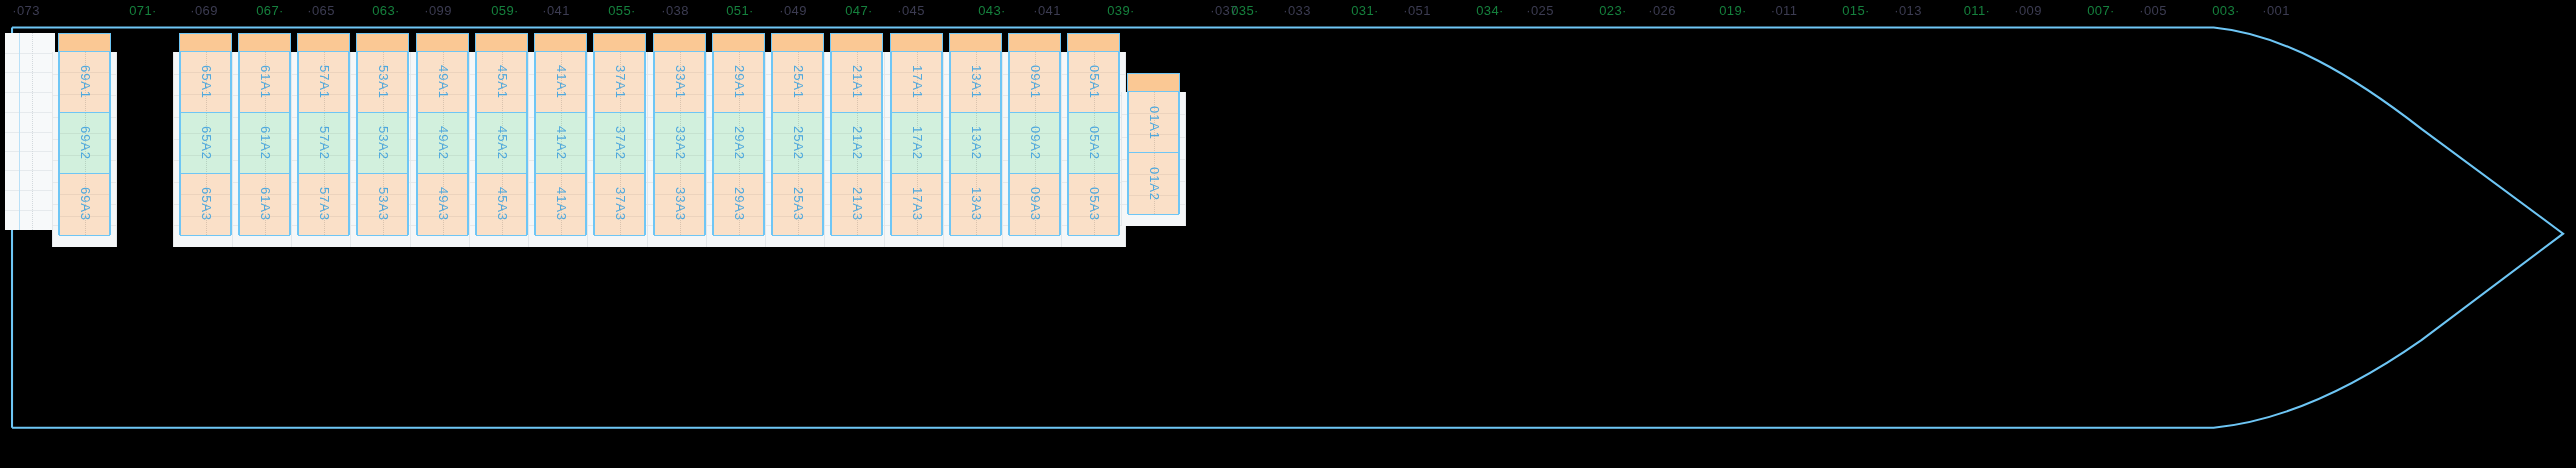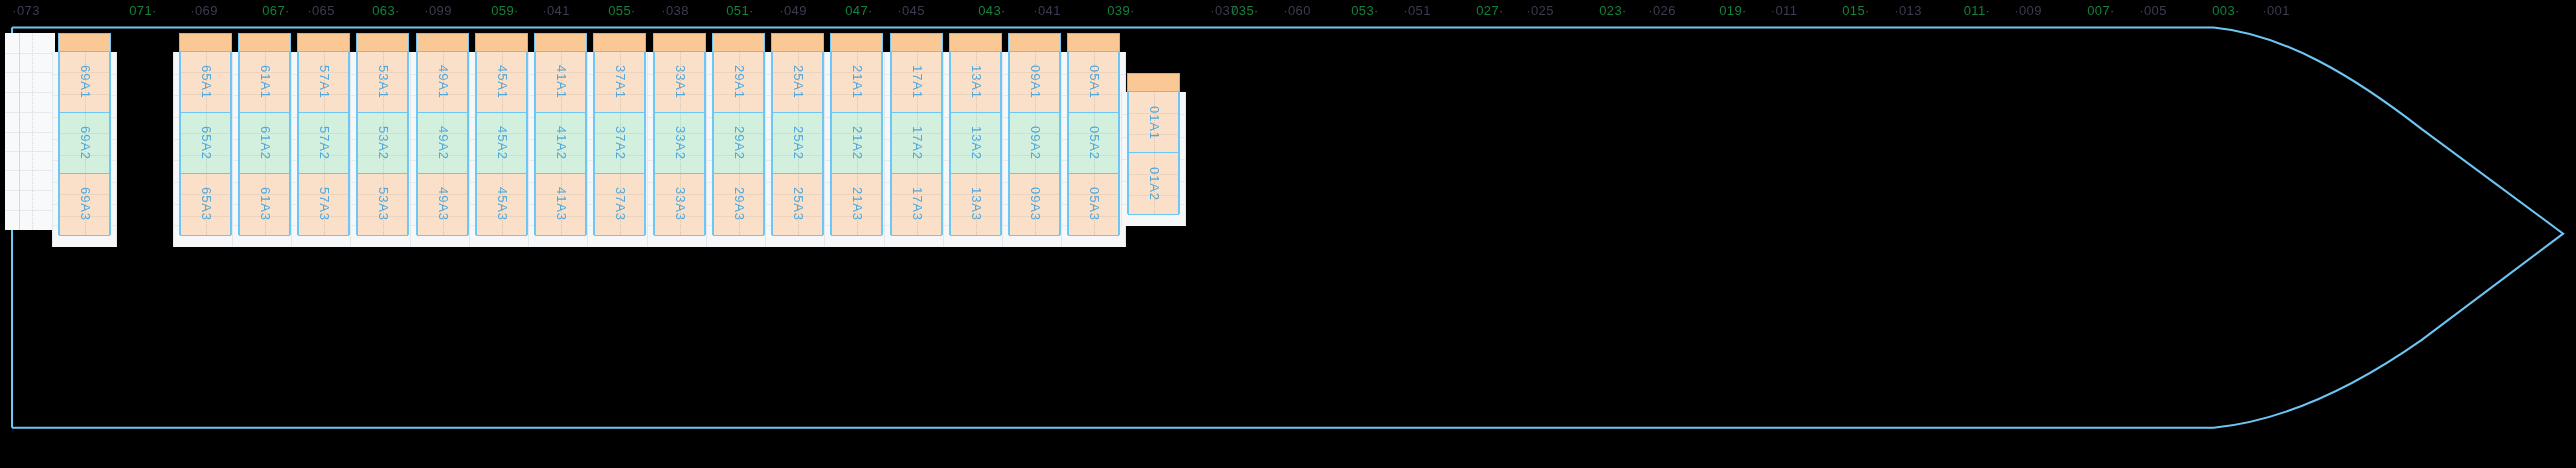--- a/index.html
+++ b/index.html
@@ -48,41 +48,41 @@
 </style>
 </head>
 <body>
 
 <div id="stage">
 
   <div id="ruler">
       <div class="tick dim" style="left: 26px;">·073</div>
       <div class="tick" style="left: 143px;">071·</div>
       <div class="tick dim" style="left: 204px;">·069</div>
-      <div class="tick" style="left: 276px; text-align: center;">067·</div>
+      <div class="tick" style="left: 270px; text-align: center;">067·</div>
       <div class="tick dim" style="left: 321px;">·065</div>
       <div class="tick" style="left: 386px;">063·</div>
       <div class="tick dim" style="left: 438px;">·099</div>
       <div class="tick" style="left: 505px;">059·</div>
       <div class="tick dim" style="left: 556px;">·041</div>
       <div class="tick" style="left: 622px;">055·</div>
       <div class="tick dim" style="left: 675px;">·038</div>
       <div class="tick" style="left: 740px;">051·</div>
       <div class="tick dim" style="left: 793px;">·049</div>
       <div class="tick" style="left: 859px;">047·</div>
       <div class="tick dim" style="left: 911px;">·045</div>
       <div class="tick" style="left: 992px;">043·</div>
       <div class="tick dim" style="left: 1047px;">·041</div>
       <div class="tick" style="left: 1121px;">039·</div>
       <div class="tick dim" style="left: 1224px;">·037</div>
       <div class="tick" style="left: 1245px;">035·</div>
-      <div class="tick dim" style="left: 1297px;">·060</div>
-      <div class="tick" style="left: 1365px;">053·</div>
+      <div class="tick dim" style="left: 1297px;">·033</div>
+      <div class="tick" style="left: 1365px;">031·</div>
       <div class="tick dim" style="left: 1417px;">·051</div>
-      <div class="tick" style="left: 1490px;">027·</div>
+      <div class="tick" style="left: 1490px;">034·</div>
       <div class="tick dim" style="left: 1540px;">·025</div>
       <div class="tick" style="left: 1613px;">023·</div>
       <div class="tick dim" style="left: 1662px;">·026</div>
       <div class="tick" style="left: 1733px;">019·</div>
       <div class="tick dim" style="left: 1784px;">·011</div>
       <div class="tick" style="left: 1856px;">015·</div>
       <div class="tick dim" style="left: 1908px;">·013</div>
       <div class="tick" style="left: 1977px;">011·</div>
       <div class="tick dim" style="left: 2028px;">·009</div>
       <div class="tick" style="left: 2101px;">007·</div>

